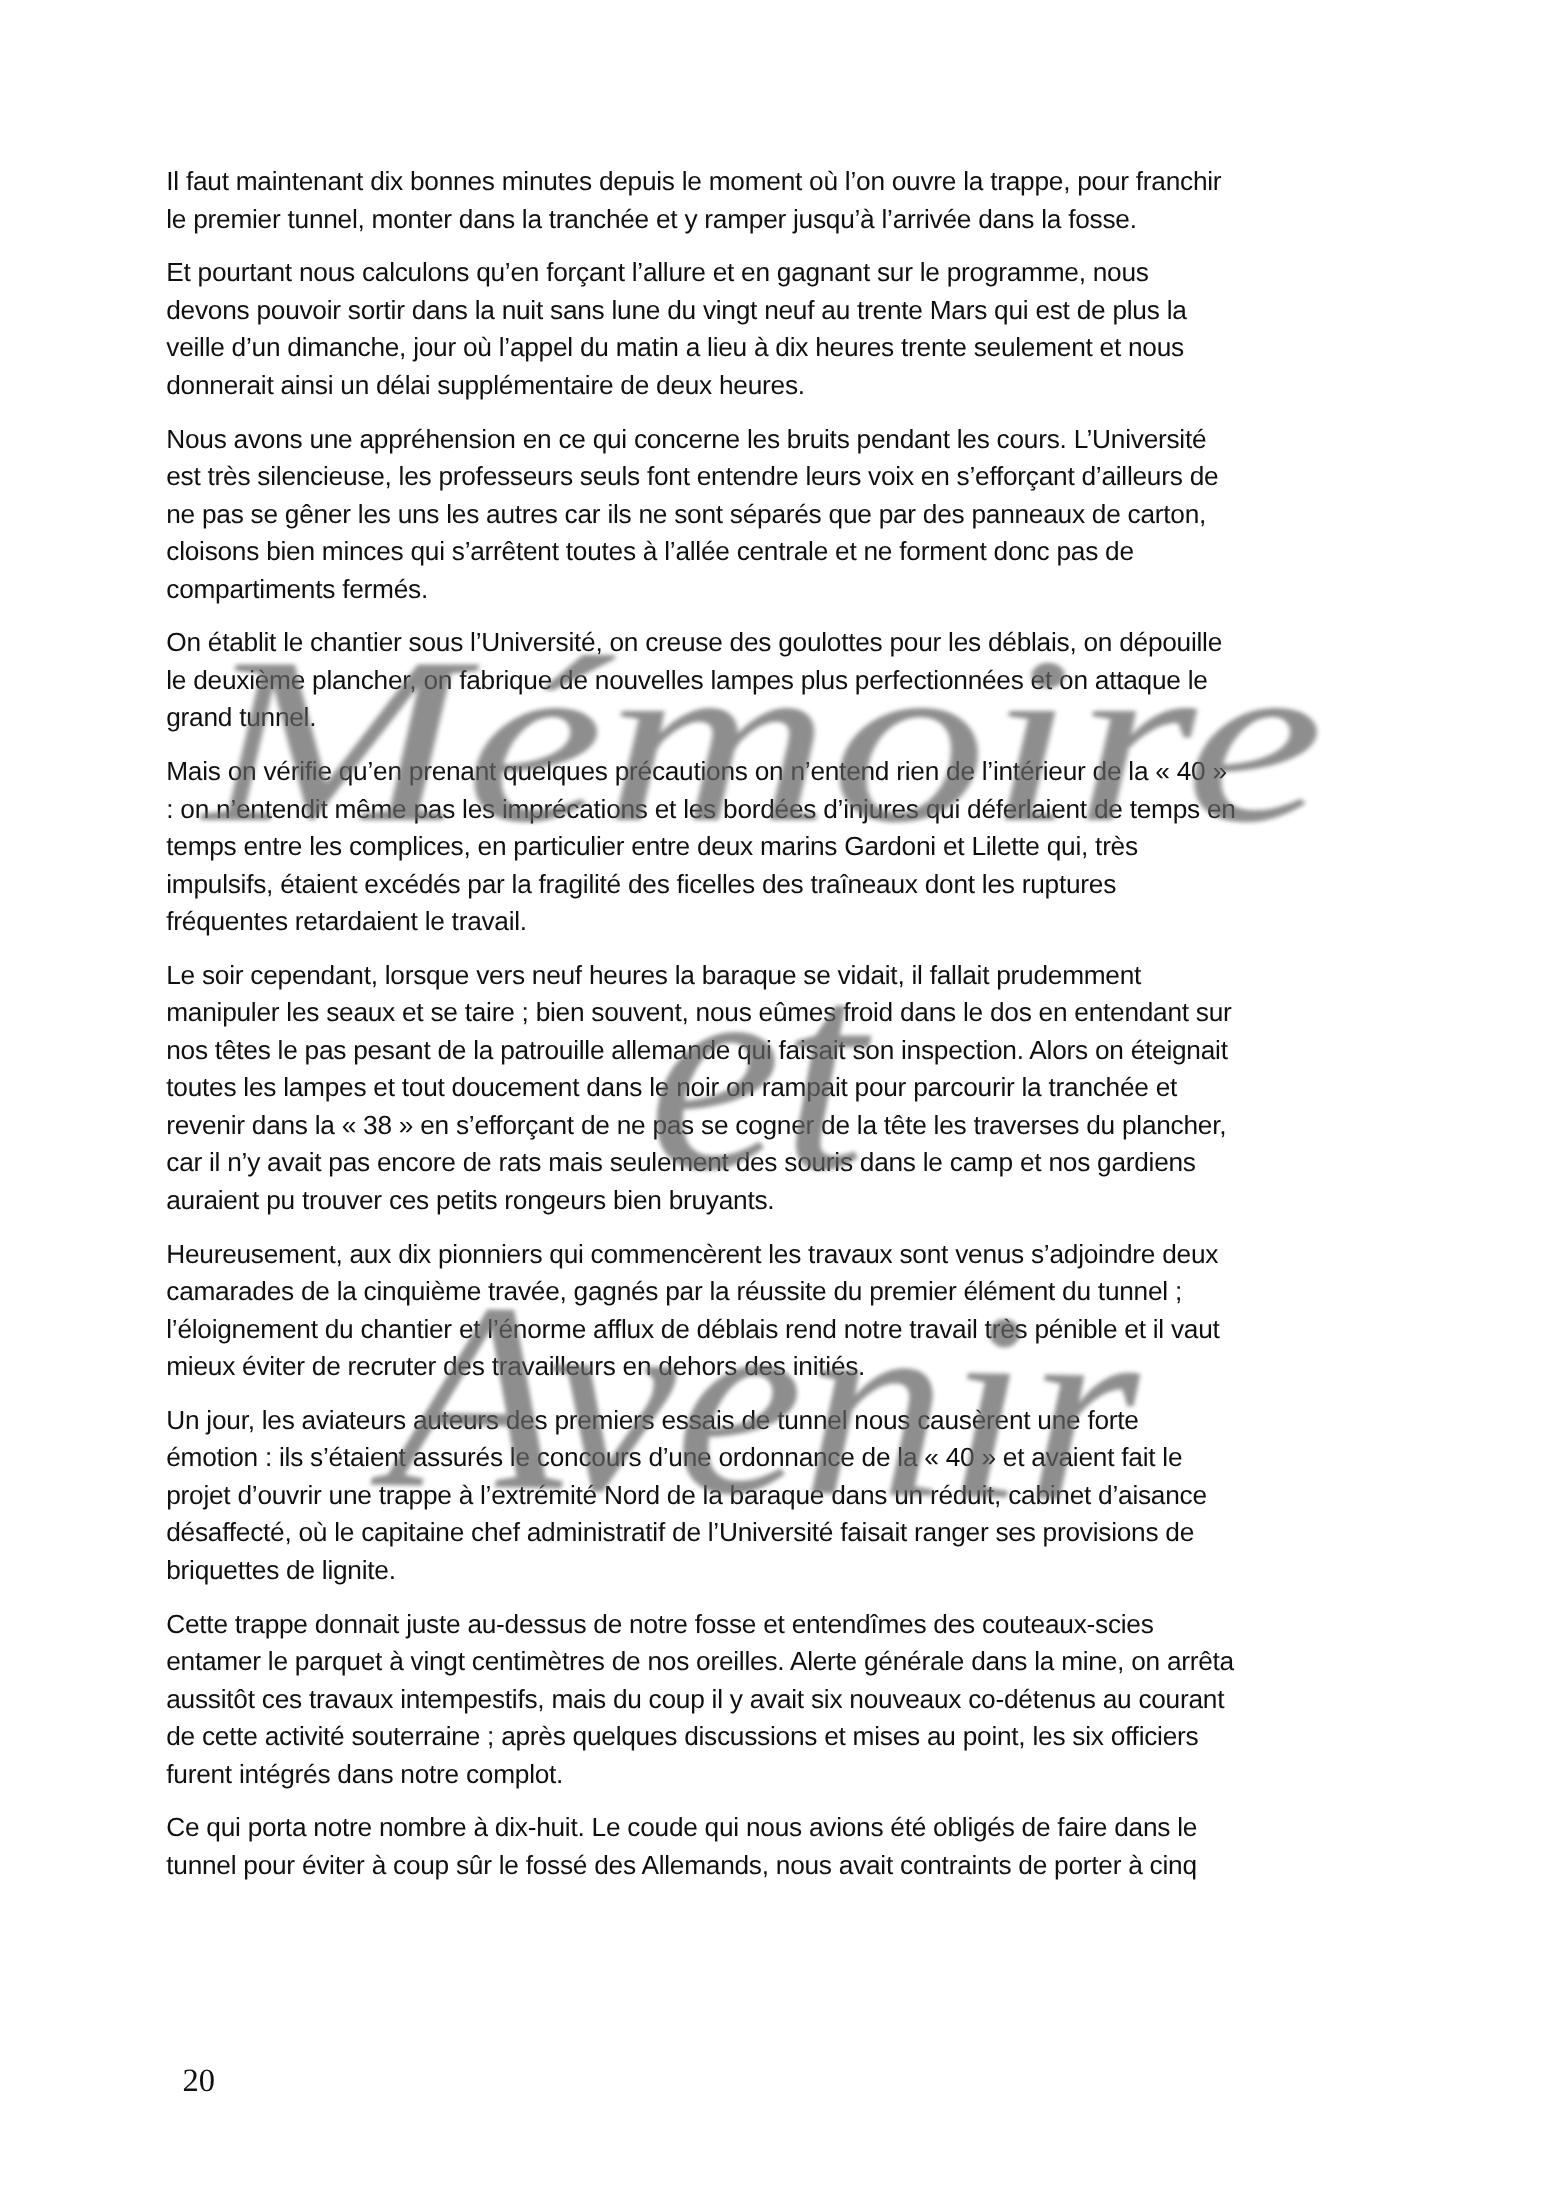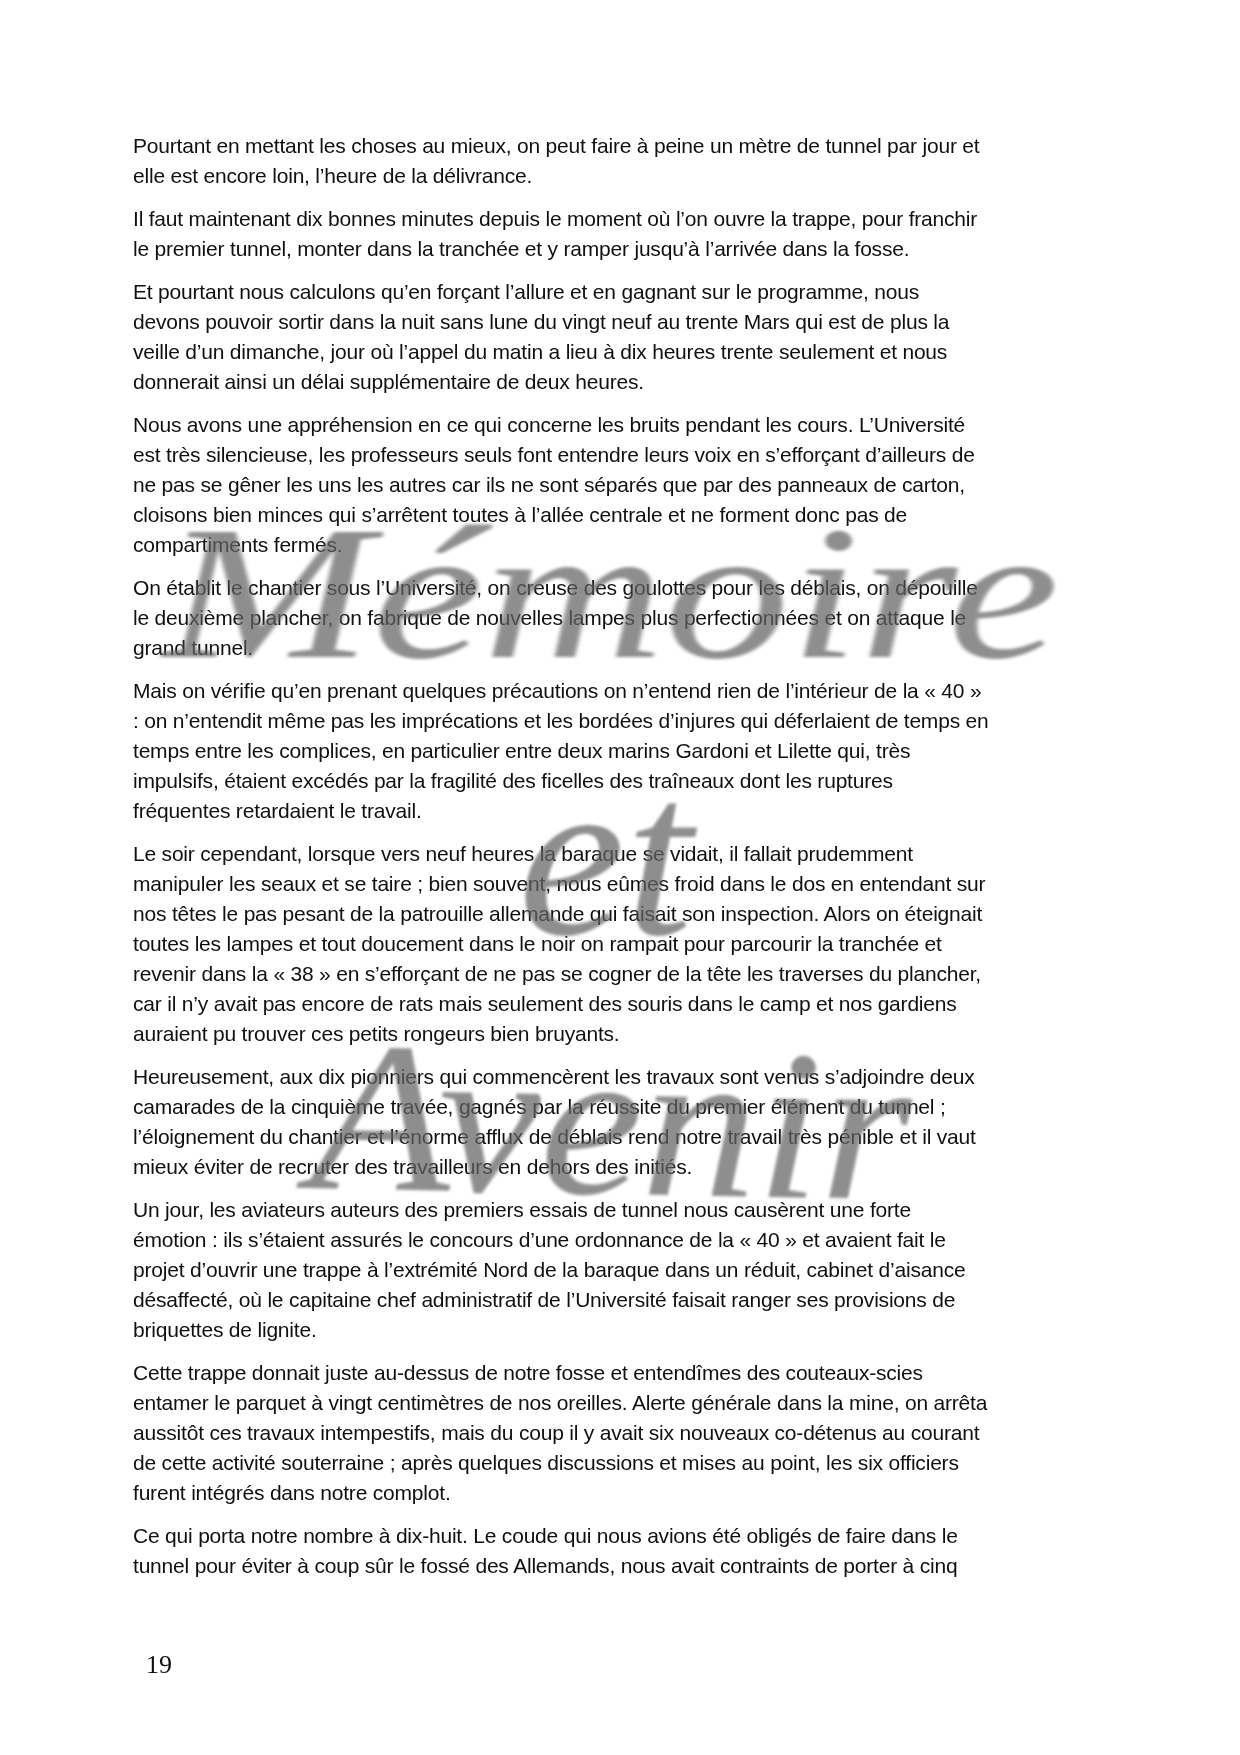--- a/index.html
+++ b/index.html
@@ -26,34 +26,33 @@
     position:absolute;left:146px;top:1650px;
     font-family:"Liberation Serif",serif;font-size:26px;color:#101010;
   }
 </style>
 </head>
 <body>
 
 <div class="page">
 
   <div class="content">
-    <p>Pourtant en mettant les choses au mieux, on peut faire à peine un mètre de tunnel par jour et elle est encore loin, l’heure de la délivrance.</p>
     <p>Il faut maintenant dix bonnes minutes depuis le moment où l’on ouvre la trappe, pour franchir le premier tunnel, monter dans la tranchée et y ramper jusqu’à l’arrivée dans la fosse.</p>
     <p>Et pourtant nous calculons qu’en forçant l’allure et en gagnant sur le programme, nous devons pouvoir sortir dans la nuit sans lune du vingt neuf au trente Mars qui est de plus la veille d’un dimanche, jour où l’appel du matin a lieu à dix heures trente seulement et nous donnerait ainsi un délai supplémentaire de deux heures.</p>
     <p>Nous avons une appréhension en ce qui concerne les bruits pendant les cours. L’Université est très silencieuse, les professeurs seuls font entendre leurs voix en s’efforçant d’ailleurs de ne pas se gêner les uns les autres car ils ne sont séparés que par des panneaux de carton, cloisons bien minces qui s’arrêtent toutes à l’allée centrale et ne forment donc pas de compartiments fermés.</p>
     <p>On établit le chantier sous l’Université, on creuse des goulottes pour les déblais, on dépouille le deuxième plancher, on fabrique de nouvelles lampes plus perfectionnées et on attaque le grand tunnel.</p>
     <p>Mais on vérifie qu’en prenant quelques précautions on n’entend rien de l’intérieur de la « 40 » : on n’entendit même pas les imprécations et les bordées d’injures qui déferlaient de temps en temps entre les complices, en particulier entre deux marins Gardoni et Lilette qui, très impulsifs, étaient excédés par la fragilité des ficelles des traîneaux dont les ruptures fréquentes retardaient le travail.</p>
     <p>Le soir cependant, lorsque vers neuf heures la baraque se vidait, il fallait prudemment manipuler les seaux et se taire ; bien souvent, nous eûmes froid dans le dos en entendant sur nos têtes le pas pesant de la patrouille allemande qui faisait son inspection. Alors on éteignait toutes les lampes et tout doucement dans le noir on rampait pour parcourir la tranchée et revenir dans la « 38 » en s’efforçant de ne pas se cogner de la tête les traverses du plancher, car il n’y avait pas encore de rats mais seulement des souris dans le camp et nos gardiens auraient pu trouver ces petits rongeurs bien bruyants.</p>
     <p>Heureusement, aux dix pionniers qui commencèrent les travaux sont venus s’adjoindre deux camarades de la cinquième travée, gagnés par la réussite du premier élément du tunnel ; l’éloignement du chantier et l’énorme afflux de déblais rend notre travail très pénible et il vaut mieux éviter de recruter des travailleurs en dehors des initiés.</p>
     <p>Un jour, les aviateurs auteurs des premiers essais de tunnel nous causèrent une forte émotion : ils s’étaient assurés le concours d’une ordonnance de la « 40 » et avaient fait le projet d’ouvrir une trappe à l’extrémité Nord de la baraque dans un réduit, cabinet d’aisance désaffecté, où le capitaine chef administratif de l’Université faisait ranger ses provisions de briquettes de lignite.</p>
     <p>Cette trappe donnait juste au-dessus de notre fosse et entendîmes des couteaux-scies entamer le parquet à vingt centimètres de nos oreilles. Alerte générale dans la mine, on arrêta aussitôt ces travaux intempestifs, mais du coup il y avait six nouveaux co-détenus au courant de cette activité souterraine ; après quelques discussions et mises au point, les six officiers furent intégrés dans notre complot.</p>
     <p>Ce qui porta notre nombre à dix-huit. Le coude qui nous avions été obligés de faire dans le tunnel pour éviter à coup sûr le fossé des Allemands, nous avait contraints de porter à cinq</p>
   </div>
 
   <div class="watermark-layer">
     <span class="wm wm-1">Mémoire</span>
     <span class="wm wm-2">et</span>
     <span class="wm wm-3">Avenir</span>
   </div>
 
-  <div class="page-number">19</div>
+  <div class="page-number">20</div>
 
 </div>
 
 </body></html>

